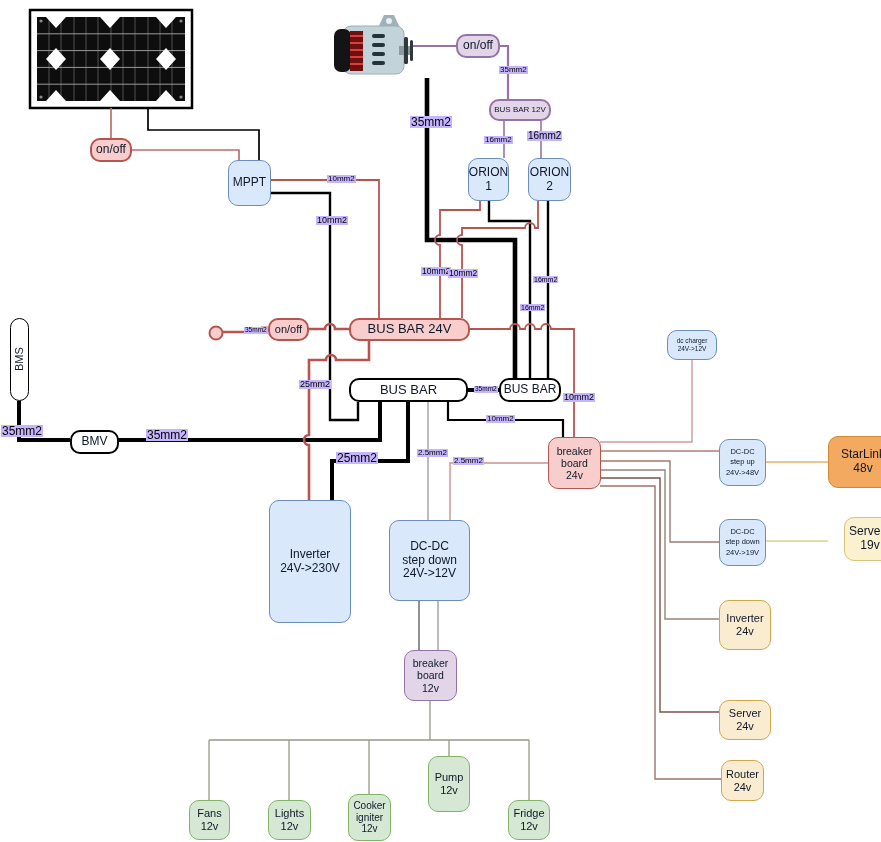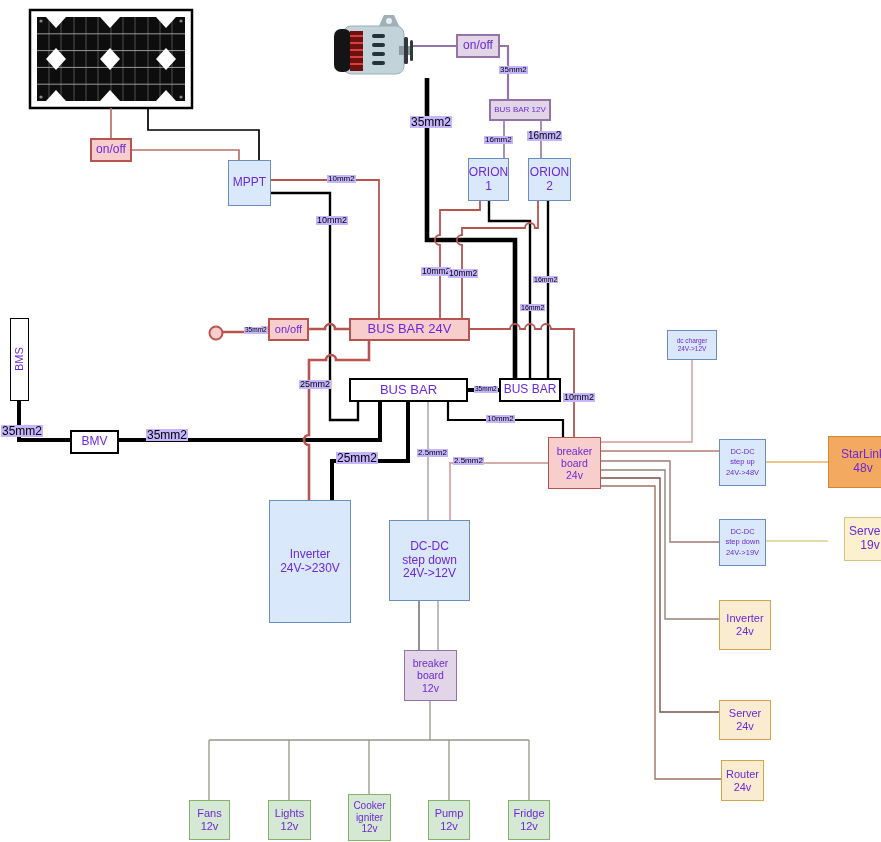--- a/index.html
+++ b/index.html
@@ -1,21 +1,21 @@
 <!DOCTYPE html>
 <html><head>
 <meta charset="utf-8">
 <style>
   html,body{margin:0;padding:0;background:#fff;}
   #canvas{position:relative;width:881px;height:842px;background:#ffffff;overflow:hidden;
           font-family:"Liberation Sans", sans-serif;}
   #wires{position:absolute;left:0;top:0;width:881px;height:842px;}
   .box{position:absolute;display:flex;align-items:center;justify-content:center;
-       text-align:center;white-space:pre-line;box-sizing:border-box;color:#6d28d9;
-       line-height:1.15;}
+       text-align:center;white-space:pre-line;box-sizing:border-box;color:#0f172a;
+       line-height:1.15;border-radius:10px;}
   .b-red{background:#f8cecc;border:2px solid #b85450;}
   .b-blue{background:#dae8fc;border:1px solid #6c8ebf;}
   .b-purple{background:#e1d5e7;border:1px solid #9673a6;}
   .b-green{background:#d5e8d4;border:1px solid #82b366;}
   .b-cream{background:#faecd0;border:1.5px solid #cfa84e;}
   .b-yellow{background:#fbf1ce;border:1.5px solid #d9c27e;}
   .b-orange{background:#f3a960;border:1.5px solid #cd8a31;}
   .b-white{background:#fff;border:2px solid #000;}
   .vtext{writing-mode:vertical-rl;transform:rotate(180deg);}
   .wlabel{position:absolute;color:#000;background:#c4b5fd;padding:0 1px;line-height:1;
@@ -187,21 +187,21 @@
   <div class="box b-purple" style="left:404px;top:650px;width:53px;height:51px;font-size:10.5px">breaker
 board
 12v</div>
   <div class="box b-green" style="left:189px;top:800px;width:41px;height:40px;font-size:11px">Fans
 12v</div>
   <div class="box b-green" style="left:268px;top:800px;width:43px;height:40px;font-size:11px">Lights
 12v</div>
   <div class="box b-green" style="left:348px;top:794px;width:43px;height:47px;font-size:10px">Cooker
 igniter
 12v</div>
-  <div class="box b-green" style="left:428px;top:800px;width:42px;height:40px;font-size:11px">Pump
+  <div class="box b-green" style="left:428px;top:756px;width:42px;height:56px;font-size:11px">Pump
 12v</div>
   <div class="box b-green" style="left:508px;top:800px;width:42px;height:40px;font-size:11px">Fridge
 12v</div>
 
   <span class="wlabel" style="left:410px;top:116px;font-size:12px">35mm2</span>
   <span class="wlabel" style="left:499px;top:66px;font-size:8px">35mm2</span>
   <span class="wlabel" style="left:484px;top:136px;font-size:8px">16mm2</span>
   <span class="wlabel" style="left:527px;top:131px;font-size:10px">16mm2</span>
   <span class="wlabel" style="left:327px;top:175px;font-size:8px">10mm2</span>
   <span class="wlabel" style="left:316px;top:216px;font-size:9px">10mm2</span>

